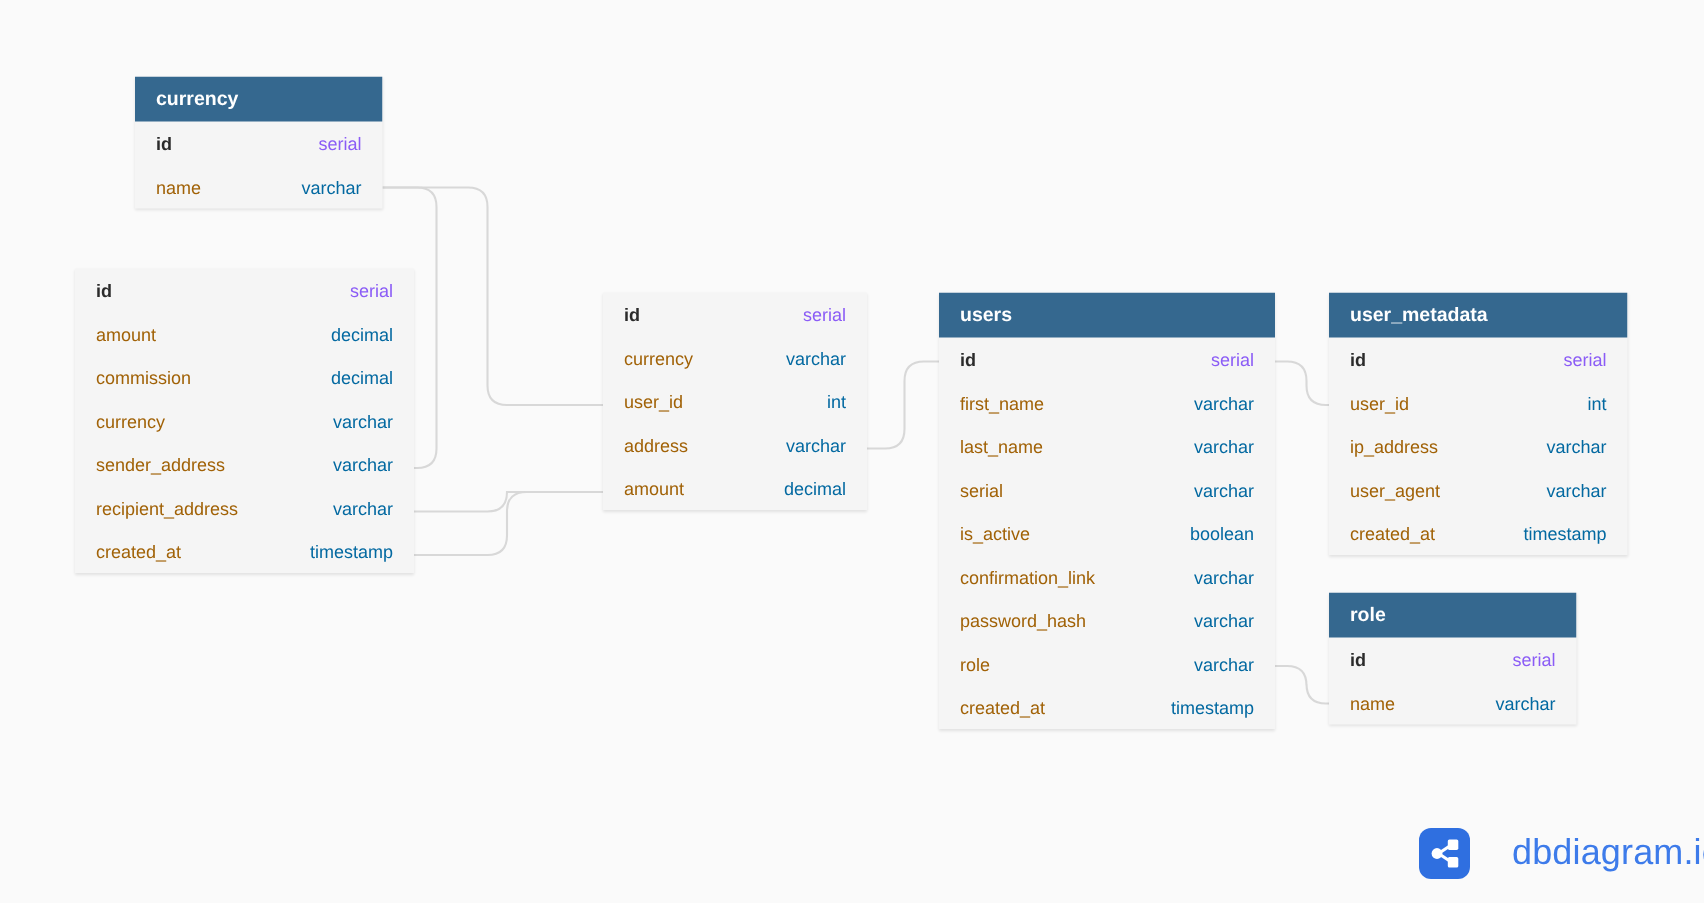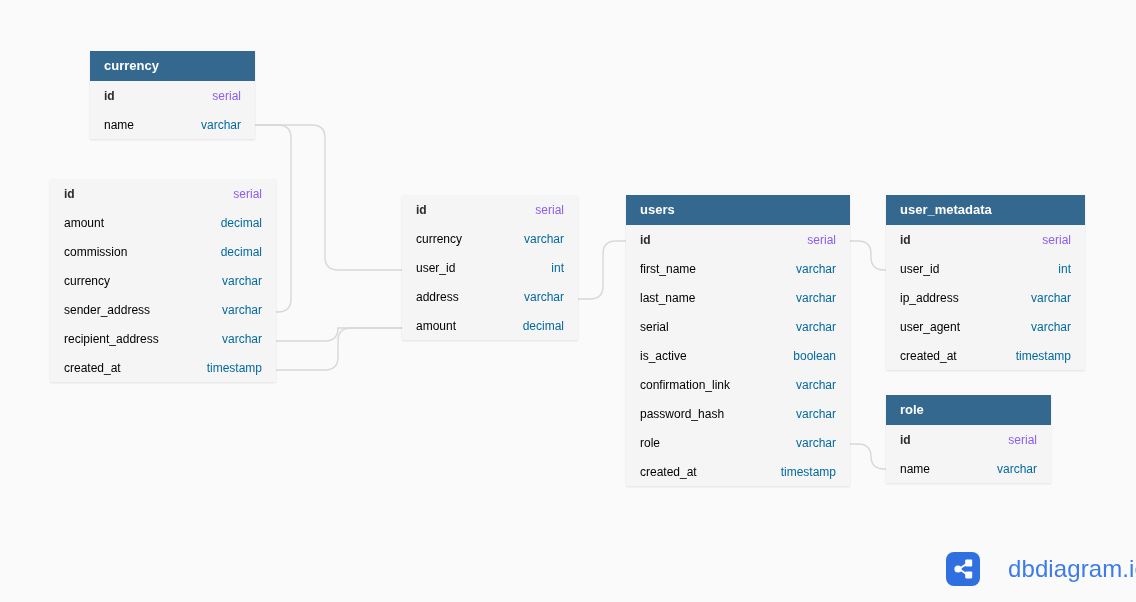--- a/index.html
+++ b/index.html
@@ -54,21 +54,21 @@
   .field-row {
     display: flex;
     align-items: center;
     justify-content: space-between;
     height: 29px;
     padding: 0 14px;
     font-size: 12px;
     white-space: nowrap;
   }
   .field-name {
-    color: #000000;
+    color: #a16207;
     overflow: hidden;
     text-overflow: ellipsis;
   }
   .field-row.pk .field-name {
     color: #2b2b2b;
     font-weight: bold;
   }
   .field-type {
     color: #0369a1;
     margin-left: 18px;

